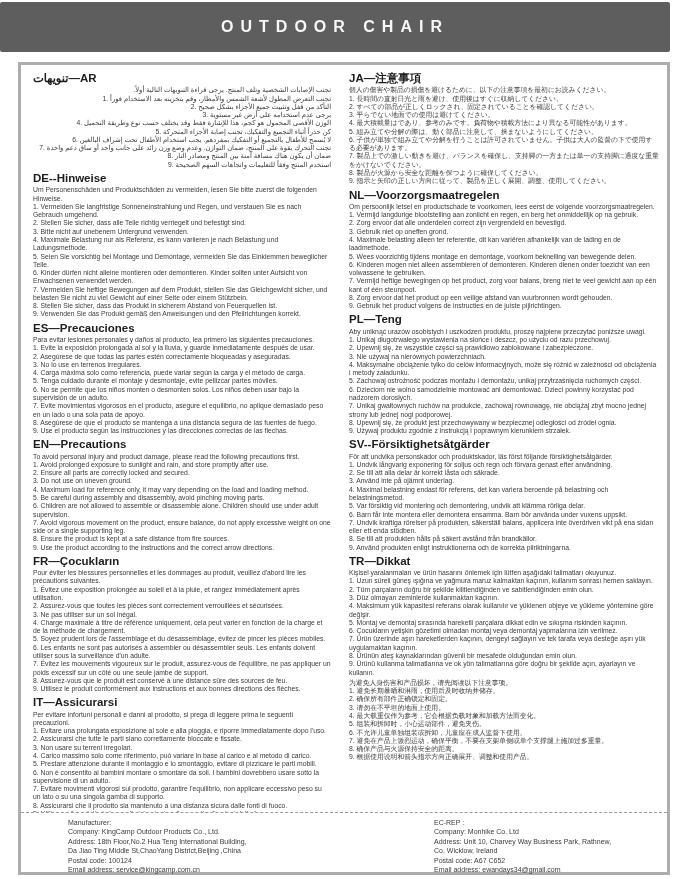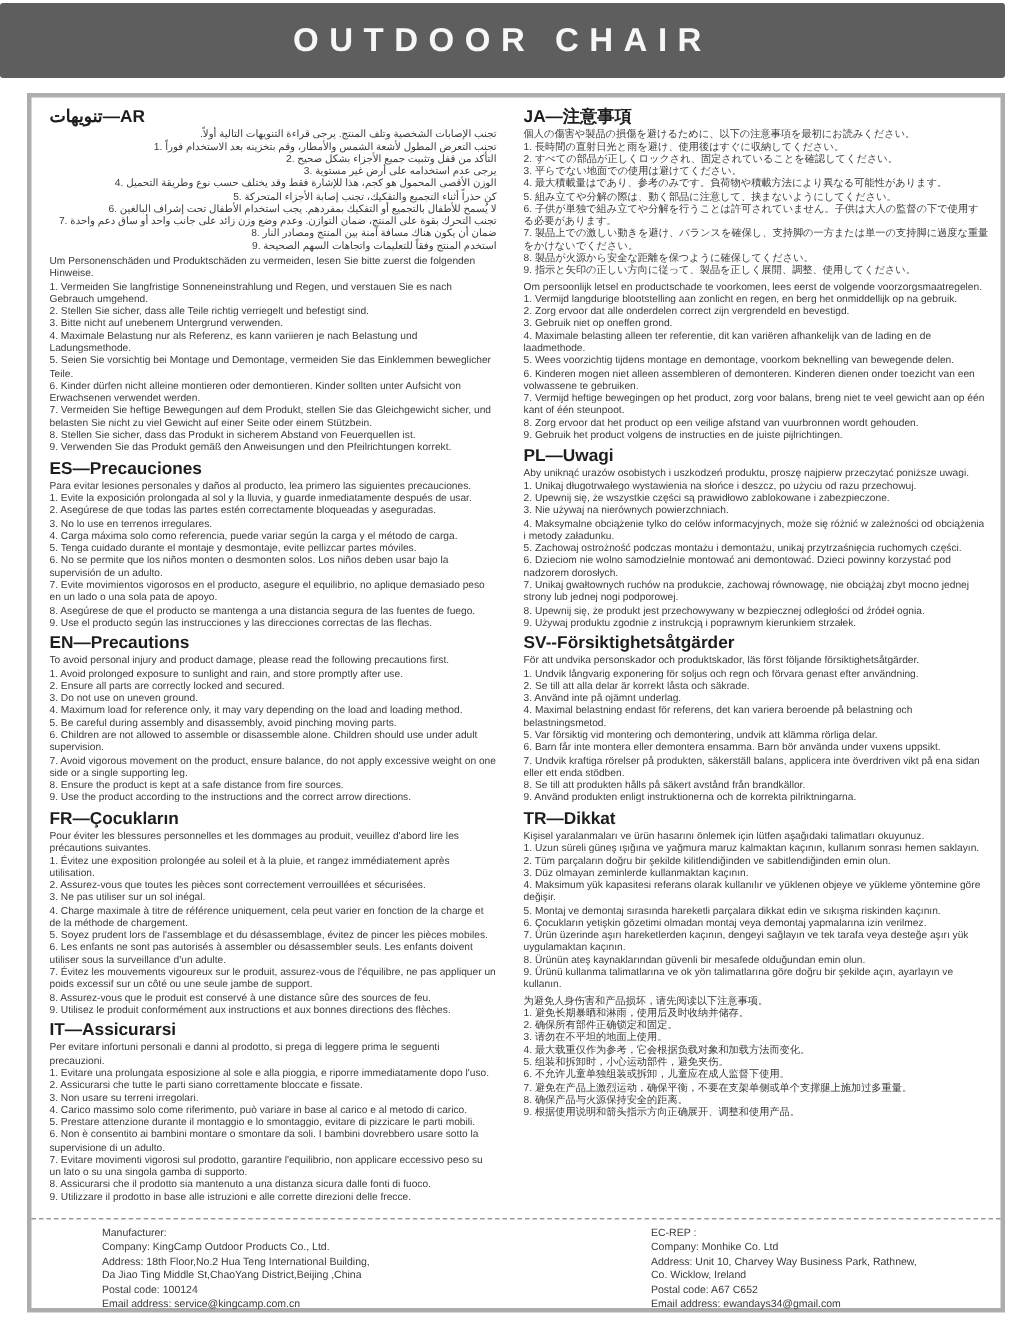--- a/index.html
+++ b/index.html
@@ -13,21 +13,21 @@
 
   .header-bar {
     position: absolute; left: 0; top: 2px;
     width: 670px; height: 50px;
     background: #5e5e5e;
     border-radius: 2px;
     display: flex; align-items: center; justify-content: center;
   }
   .header-title {
     color: #f7f7f7;
-    font-size: 22px;
+    font-size: 16px;
     font-weight: 600;
     letter-spacing: 7px;
     white-space: nowrap;
   }
 
   .main-box {
     position: absolute; left: 18px; top: 62px;
     width: 652px; height: 813px;
     border: 3px solid #fca5a5;
     box-sizing: border-box;
@@ -96,20 +96,21 @@
             <div class="sec-line">2. التأكد من قفل وتثبيت جميع الأجزاء بشكل صحيح</div>
             <div class="sec-line">3. يرجى عدم استخدامه على أرض غير مستوية</div>
             <div class="sec-line">4. الوزن الأقصى المحمول هو كجم، هذا للإشارة فقط وقد يختلف حسب نوع وطريقة التحميل</div>
             <div class="sec-line">5. كن حذراً أثناء التجميع والتفكيك، تجنب إصابة الأجزاء المتحركة</div>
             <div class="sec-line">6. لا يُسمح للأطفال بالتجميع أو التفكيك بمفردهم. يجب استخدام الأطفال تحت إشراف البالغين</div>
             <div class="sec-line">7. تجنب التحرك بقوة على المنتج، ضمان التوازن. وعدم وضع وزن زائد على جانب واحد أو ساق دعم واحدة</div>
             <div class="sec-line">8. ضمان أن يكون هناك مسافة آمنة بين المنتج ومصادر النار</div>
             <div class="sec-line">9. استخدم المنتج وفقاً للتعليمات واتجاهات السهم الصحيحة</div>
           </div>
           <div class="section">
+            <div class="sec-heading">DE--Hinweise</div>
             <div class="sec-line">Um Personenschäden und Produktschäden zu vermeiden, lesen Sie bitte zuerst die folgenden Hinweise.</div>
             <div class="sec-line">1. Vermeiden Sie langfristige Sonneneinstrahlung und Regen, und verstauen Sie es nach Gebrauch umgehend.</div>
             <div class="sec-line">2. Stellen Sie sicher, dass alle Teile richtig verriegelt und befestigt sind.</div>
             <div class="sec-line">3. Bitte nicht auf unebenem Untergrund verwenden.</div>
             <div class="sec-line">4. Maximale Belastung nur als Referenz, es kann variieren je nach Belastung und Ladungsmethode.</div>
             <div class="sec-line">5. Seien Sie vorsichtig bei Montage und Demontage, vermeiden Sie das Einklemmen beweglicher Teile.</div>
             <div class="sec-line">6. Kinder dürfen nicht alleine montieren oder demontieren. Kinder sollten unter Aufsicht von Erwachsenen verwendet werden.</div>
             <div class="sec-line">7. Vermeiden Sie heftige Bewegungen auf dem Produkt, stellen Sie das Gleichgewicht sicher, und belasten Sie nicht zu viel Gewicht auf einer Seite oder einem Stützbein.</div>
             <div class="sec-line">8. Stellen Sie sicher, dass das Produkt in sicherem Abstand von Feuerquellen ist.</div>
             <div class="sec-line">9. Verwenden Sie das Produkt gemäß den Anweisungen und den Pfeilrichtungen korrekt.</div>
@@ -175,33 +176,34 @@
             <div class="sec-line">2. すべての部品が正しくロックされ、固定されていることを確認してください。</div>
             <div class="sec-line">3. 平らでない地面での使用は避けてください。</div>
             <div class="sec-line">4. 最大積載量はであり、参考のみです。負荷物や積載方法により異なる可能性があります。</div>
             <div class="sec-line">5. 組み立てや分解の際は、動く部品に注意して、挟まないようにしてください。</div>
             <div class="sec-line">6. 子供が単独で組み立てや分解を行うことは許可されていません。子供は大人の監督の下で使用する必要があります。</div>
             <div class="sec-line">7. 製品上での激しい動きを避け、バランスを確保し、支持脚の一方または単一の支持脚に過度な重量をかけないでください。</div>
             <div class="sec-line">8. 製品が火源から安全な距離を保つように確保してください。</div>
             <div class="sec-line">9. 指示と矢印の正しい方向に従って、製品を正しく展開、調整、使用してください。</div>
           </div>
           <div class="section">
+            <div class="sec-heading">NL—Voorzorgsmaatregelen</div>
             <div class="sec-line">Om persoonlijk letsel en productschade te voorkomen, lees eerst de volgende voorzorgsmaatregelen.</div>
             <div class="sec-line">1. Vermijd langdurige blootstelling aan zonlicht en regen, en berg het onmiddellijk op na gebruik.</div>
             <div class="sec-line">2. Zorg ervoor dat alle onderdelen correct zijn vergrendeld en bevestigd.</div>
             <div class="sec-line">3. Gebruik niet op oneffen grond.</div>
             <div class="sec-line">4. Maximale belasting alleen ter referentie, dit kan variëren afhankelijk van de lading en de laadmethode.</div>
             <div class="sec-line">5. Wees voorzichtig tijdens montage en demontage, voorkom beknelling van bewegende delen.</div>
             <div class="sec-line">6. Kinderen mogen niet alleen assembleren of demonteren. Kinderen dienen onder toezicht van een volwassene te gebruiken.</div>
             <div class="sec-line">7. Vermijd heftige bewegingen op het product, zorg voor balans, breng niet te veel gewicht aan op één kant of één steunpoot.</div>
             <div class="sec-line">8. Zorg ervoor dat het product op een veilige afstand van vuurbronnen wordt gehouden.</div>
             <div class="sec-line">9. Gebruik het product volgens de instructies en de juiste pijlrichtingen.</div>
           </div>
           <div class="section">
-            <div class="sec-heading">PL—Uwagi</div>
+            <div class="sec-heading">PL—Teng</div>
             <div class="sec-line">Aby uniknąć urazów osobistych i uszkodzeń produktu, proszę najpierw przeczytać poniższe uwagi.</div>
             <div class="sec-line">1. Unikaj długotrwałego wystawienia na słońce i deszcz, po użyciu od razu przechowuj.</div>
             <div class="sec-line">2. Upewnij się, że wszystkie części są prawidłowo zablokowane i zabezpieczone.</div>
             <div class="sec-line">3. Nie używaj na nierównych powierzchniach.</div>
             <div class="sec-line">4. Maksymalne obciążenie tylko do celów informacyjnych, może się różnić w zależności od obciążenia i metody załadunku.</div>
             <div class="sec-line">5. Zachowaj ostrożność podczas montażu i demontażu, unikaj przytrzaśnięcia ruchomych części.</div>
             <div class="sec-line">6. Dzieciom nie wolno samodzielnie montować ani demontować. Dzieci powinny korzystać pod nadzorem dorosłych.</div>
             <div class="sec-line">7. Unikaj gwałtownych ruchów na produkcie, zachowaj równowagę, nie obciążaj zbyt mocno jednej strony lub jednej nogi podporowej.</div>
             <div class="sec-line">8. Upewnij się, że produkt jest przechowywany w bezpiecznej odległości od źródeł ognia.</div>
             <div class="sec-line">9. Używaj produktu zgodnie z instrukcją i poprawnym kierunkiem strzałek.</div>

